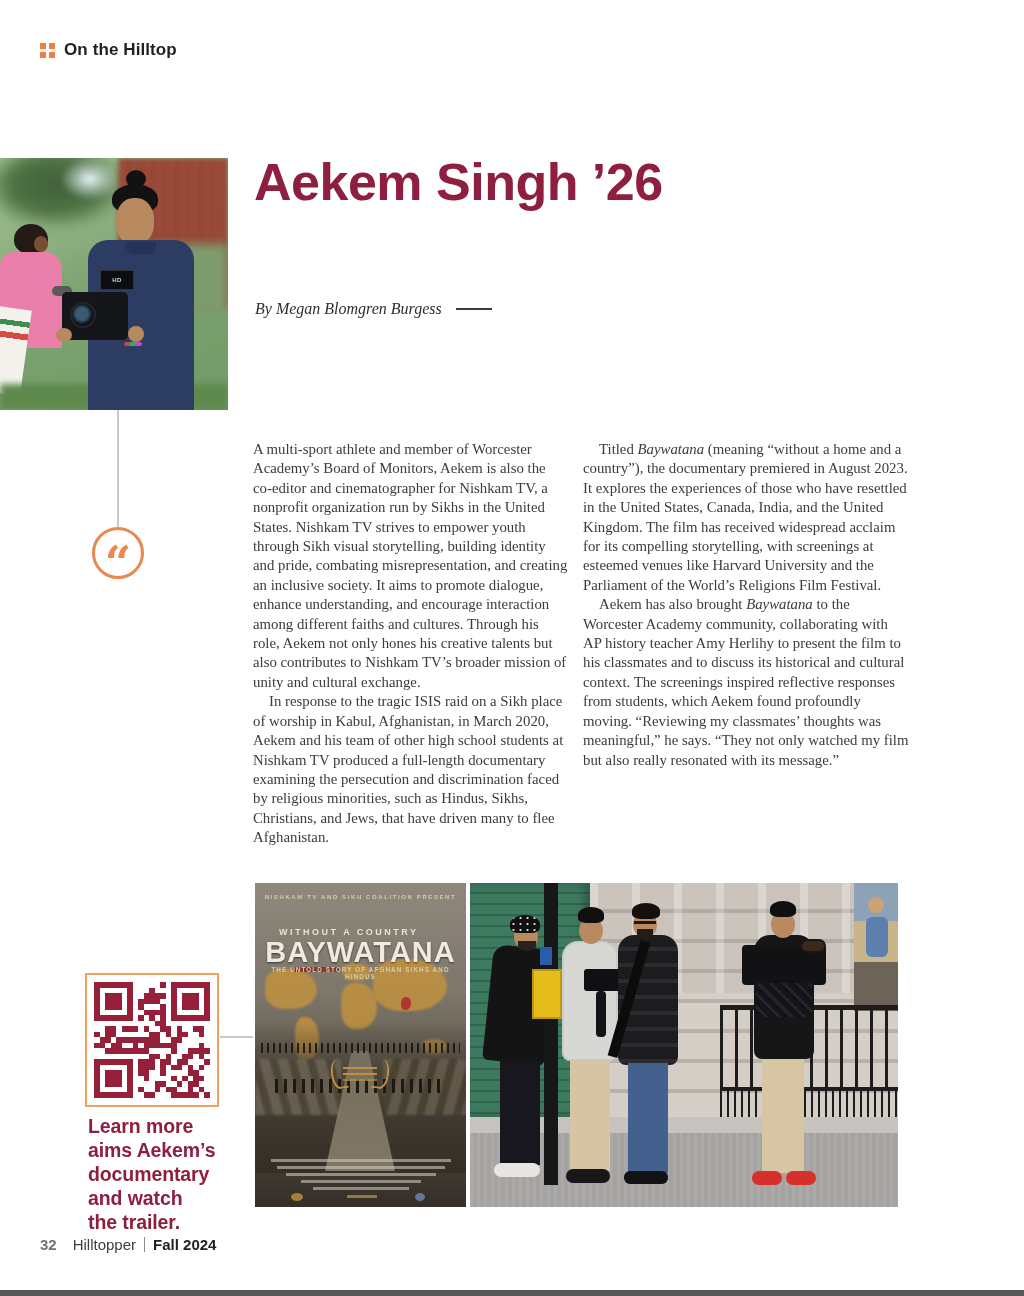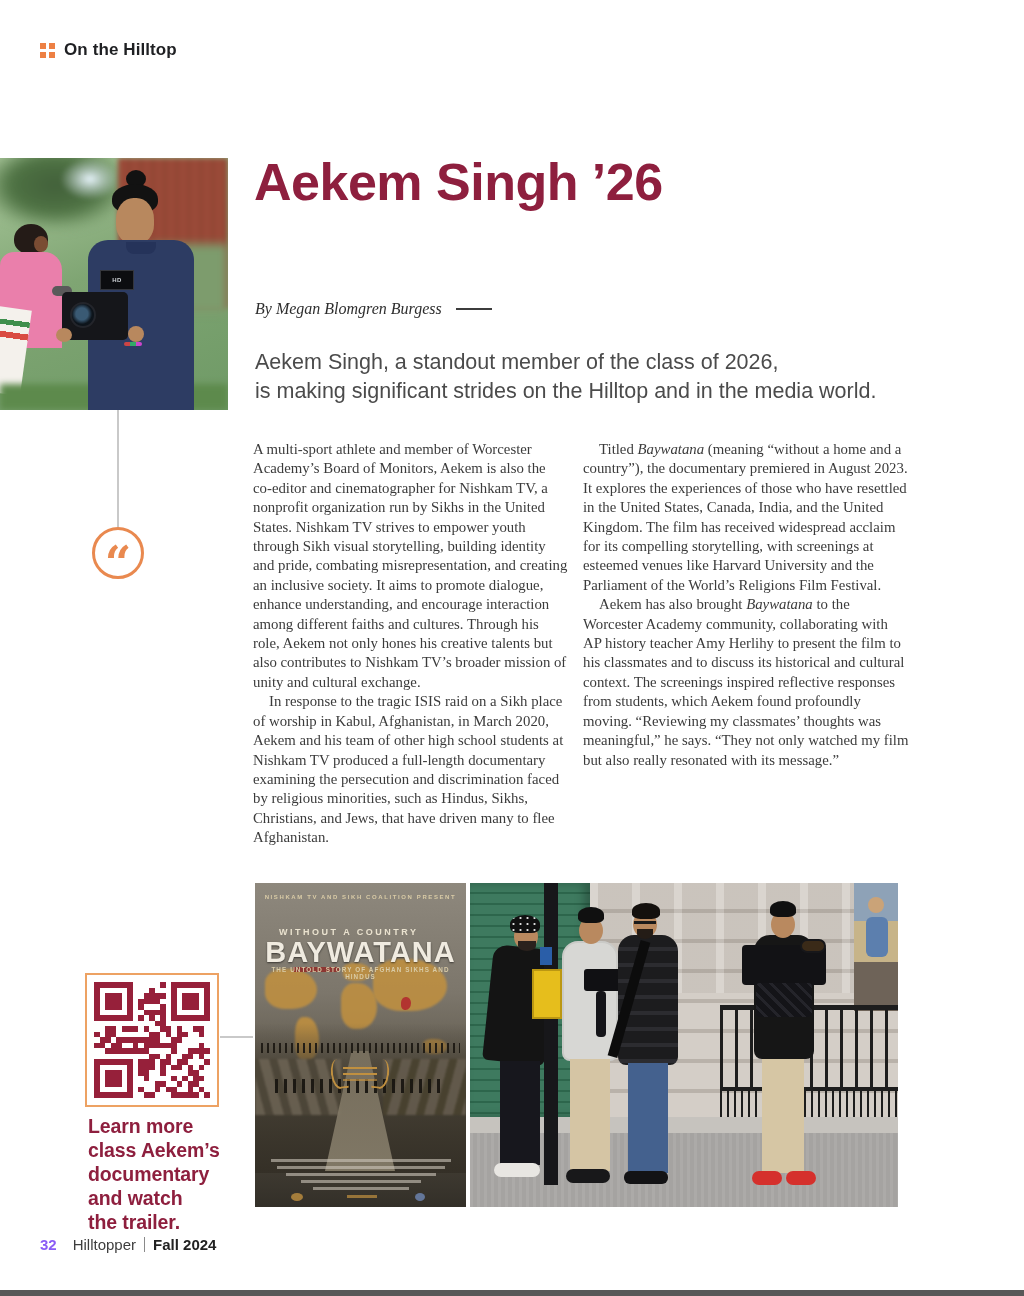--- a/index.html
+++ b/index.html
@@ -160,21 +160,21 @@
   .p4-torso { left:284px; top:52px; width:60px; height:124px; background:#161616; border-radius:16px 16px 8px 8px; }
   .p4-rig { left:272px; top:62px; width:84px; height:40px; background:#121215; border-radius:4px; }
   .p4-lens { left:330px; top:56px; width:26px; height:14px; background:#3a2a18; border:2px solid #17171a; border-radius:7px; }
   .p4-rig2 { left:286px; top:100px; width:56px; height:34px; background:repeating-linear-gradient(45deg,#141418 0 6px,#24242a 6px 9px); border-radius:4px; }
   .p4-legs { left:292px; top:176px; width:42px; height:114px; background:#d6c6a4; }
   .p4-shoe1 { left:282px; top:288px; width:30px; height:14px; background:#d5302c; border-radius:7px; }
   .p4-shoe2 { left:316px; top:288px; width:30px; height:14px; background:#d5302c; border-radius:7px; }
 
   
   .footer { position:absolute; left:40px; top:1236px; font-size:15px; color:#333; display:flex; align-items:center; }
-  .f-num { font-weight:800; margin-right:16px; color:#8b5cf6; }
+  .f-num { font-weight:800; margin-right:16px; color:#737373; }
   .f-mag { color:#3d3d3d; }
   .f-div { display:inline-block; width:1px; height:15px; background:#8a8a8a; margin:0 8px; }
   .f-issue { font-weight:800; color:#222; }
   .bottom-bar { position:absolute; left:0; top:1290px; width:100%; height:6px; background:#585858; }
 </style>
 </head>
 <body>
 
 <div class="page">
 
@@ -209,24 +209,20 @@
     <div class="hp-cam"></div>
     <div class="hp-lens"></div>
     <div class="hp-hand-l"></div>
     <div class="hp-hand-r"></div>
     <div class="hp-wrist"></div>
   </div>
 
   <h1 class="title">Aekem Singh ’26</h1>
   <div class="byline">
     <span>By Megan Blomgren Burgess</span><span class="byline-rule"></span>
-  </div>
-  <div class="intro">
-    <div>Aekem Singh, a standout member of the class of 2026,</div>
-    <div>is making significant strides on the Hilltop and in the media world.</div>
   </div>
 
   <div class="vline"></div>
   <div class="q-circle">
       <span class="g">“</span>
     </div>
 
   <div class="columns">
     <div class="col col1">
       <p>A multi-sport athlete and member of Worcester Academy’s Board of Monitors, Aekem is also the co-editor and cinematographer for Nishkam TV, a nonprofit organization run by Sikhs in the United States. Nishkam TV strives to empower youth through Sikh visual storytelling, building identity and pride, combating misrepresentation, and creating an inclusive society. It aims to promote dialogue, enhance understanding, and encourage interaction among different faiths and cultures. Through his role, Aekem not only hones his creative talents but also contributes to Nishkam TV’s broader mission of unity and cultural exchange.</p>
@@ -376,21 +372,21 @@
         <rect x="15" y="20" width="1" height="1" fill="#96203A"></rect>
         <rect x="16" y="20" width="1" height="1" fill="#96203A"></rect>
         <rect x="17" y="20" width="1" height="1" fill="#96203A"></rect>
         <rect x="18" y="20" width="1" height="1" fill="#96203A"></rect>
         <rect x="20" y="20" width="1" height="1" fill="#96203A"></rect>
       </svg>
   </div>
   <div class="hline"></div>
   <div class="learn">
     <div>Learn more</div>
-    <div>class Aekem’s</div>
+    <div>aims Aekem’s</div>
     <div>documentary</div>
     <div>and watch</div>
     <div>the trailer.</div>
   </div>
 
   <div class="poster">
     <div class="po-map m-na"></div>
     <div class="po-map m-sa"></div>
     <div class="po-map m-eu"></div>
     <div class="po-map m-af"></div>

